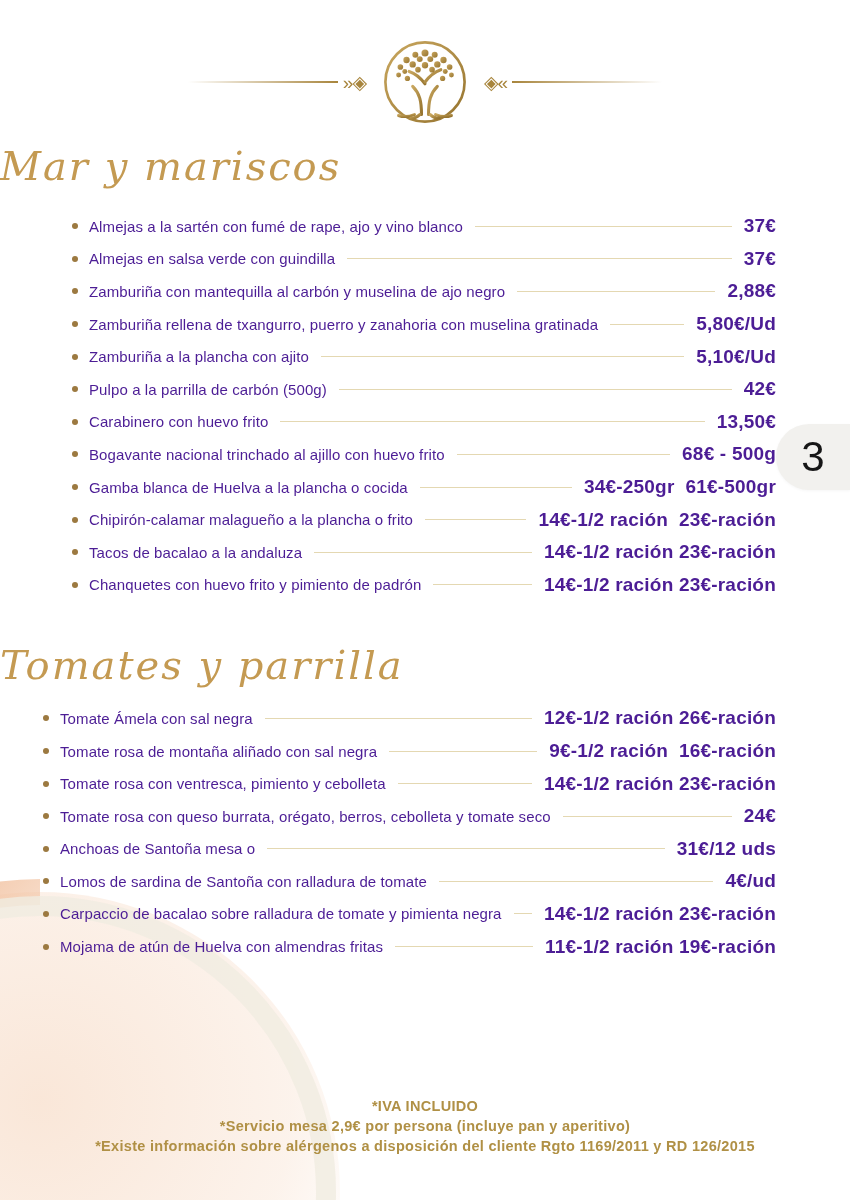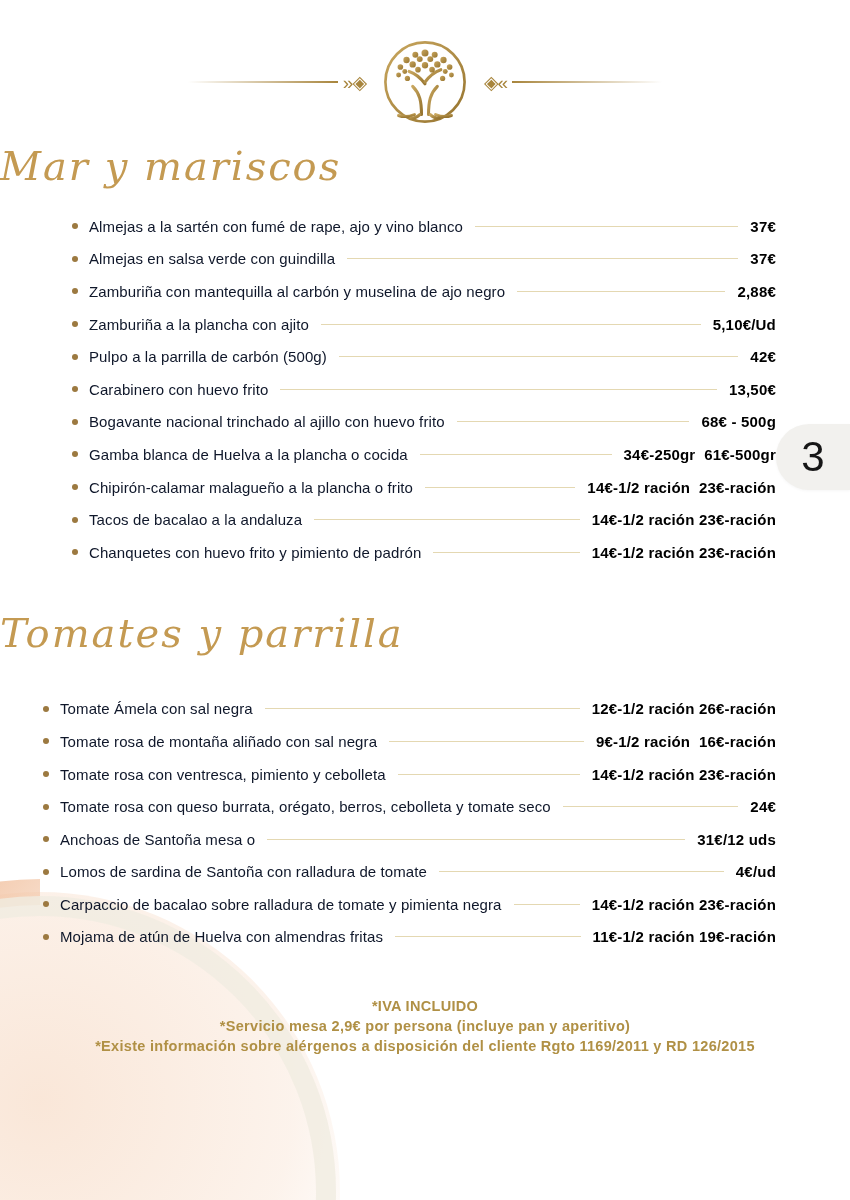--- a/index.html
+++ b/index.html
@@ -27,38 +27,38 @@
     font-family:"DejaVu Serif", serif;font-style:italic;font-weight:400;
     color:#c49a52;text-align:left;font-size:40px;line-height:48px;
     letter-spacing:2px;margin:0;position:relative;z-index:2;
   }
   .title-1{margin-top:14px;}
   .title-2{margin-top:40px;}
 
   
   .menu{padding:0 74px 0 72px;position:relative;z-index:2;}
   .menu-1{margin-top:20px;}
-  .menu-2{margin-top:36px;padding-left:43px;}
+  .menu-2{margin-top:13px;padding-left:43px;}
   .row{display:flex;align-items:center;height:32.6px;}
   .bullet{width:6px;height:6px;border-radius:50%;background:#9c7940;margin-right:11px;flex:none;}
-  .item-name{font-size:15px;color:#0f172a;white-space:nowrap;letter-spacing:0.1px;}
+  .item-name{font-size:15px;color:#4c1d95;white-space:nowrap;letter-spacing:0.1px;}
   .leader{flex:1;height:1px;background:#e4d8b2;margin:0 12px;min-width:18px;}
-  .price{font-size:15px;font-weight:bold;color:#000000;white-space:pre;letter-spacing:0.2px;}
+  .price{font-size:19px;font-weight:bold;color:#4c1d95;white-space:pre;letter-spacing:0.2px;}
 
   
   .page-badge{
     position:absolute;top:424px;right:0;width:74px;height:66px;z-index:3;
     background:#f2f1ee;border-radius:33px 0 0 33px;
     display:flex;align-items:center;justify-content:center;
     font-size:42px;color:#161616;box-shadow:0 1px 3px rgba(0,0,0,0.04);
   }
 
   
   .footer{
-    position:absolute;left:0;right:0;top:996px;z-index:2;
+    position:absolute;left:0;right:0;top:1096px;z-index:2;
     text-align:center;color:#b09045;font-weight:bold;
     font-size:14.5px;line-height:20px;letter-spacing:0.3px;
   }
 </style>
 </head>
 <body>
 
 <div class="page">
 
   <svg class="watermark" viewBox="0 0 640 640" aria-hidden="true">
@@ -172,20 +172,26 @@
     <span class="price">37€</span>
   </div>
 
   <div class="row">
     <span class="bullet"></span>
     <span class="item-name">Zamburiña con mantequilla al carbón y muselina de ajo negro</span>
     <span class="leader"></span>
     <span class="price">2,88€</span>
   </div>
 
+  <div class="row">
+    <span class="bullet"></span>
+    <span class="item-name">Zamburiña rellena de txangurro, puerro y zanahoria con muselina gratinada</span>
+    <span class="leader"></span>
+    <span class="price">5,80€/Ud</span>
+  </div>
 
   <div class="row">
     <span class="bullet"></span>
     <span class="item-name">Zamburiña a la plancha con ajito</span>
     <span class="leader"></span>
     <span class="price">5,10€/Ud</span>
   </div>
 
   <div class="row">
     <span class="bullet"></span>

